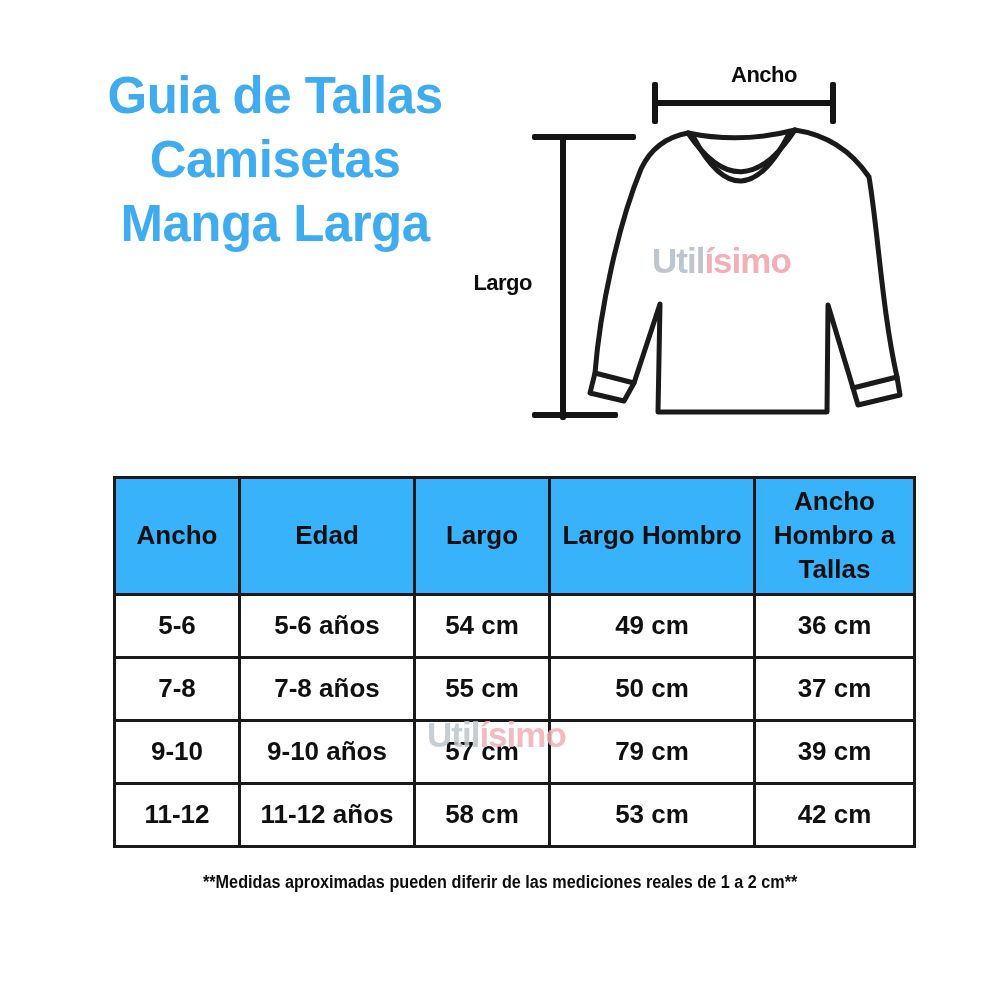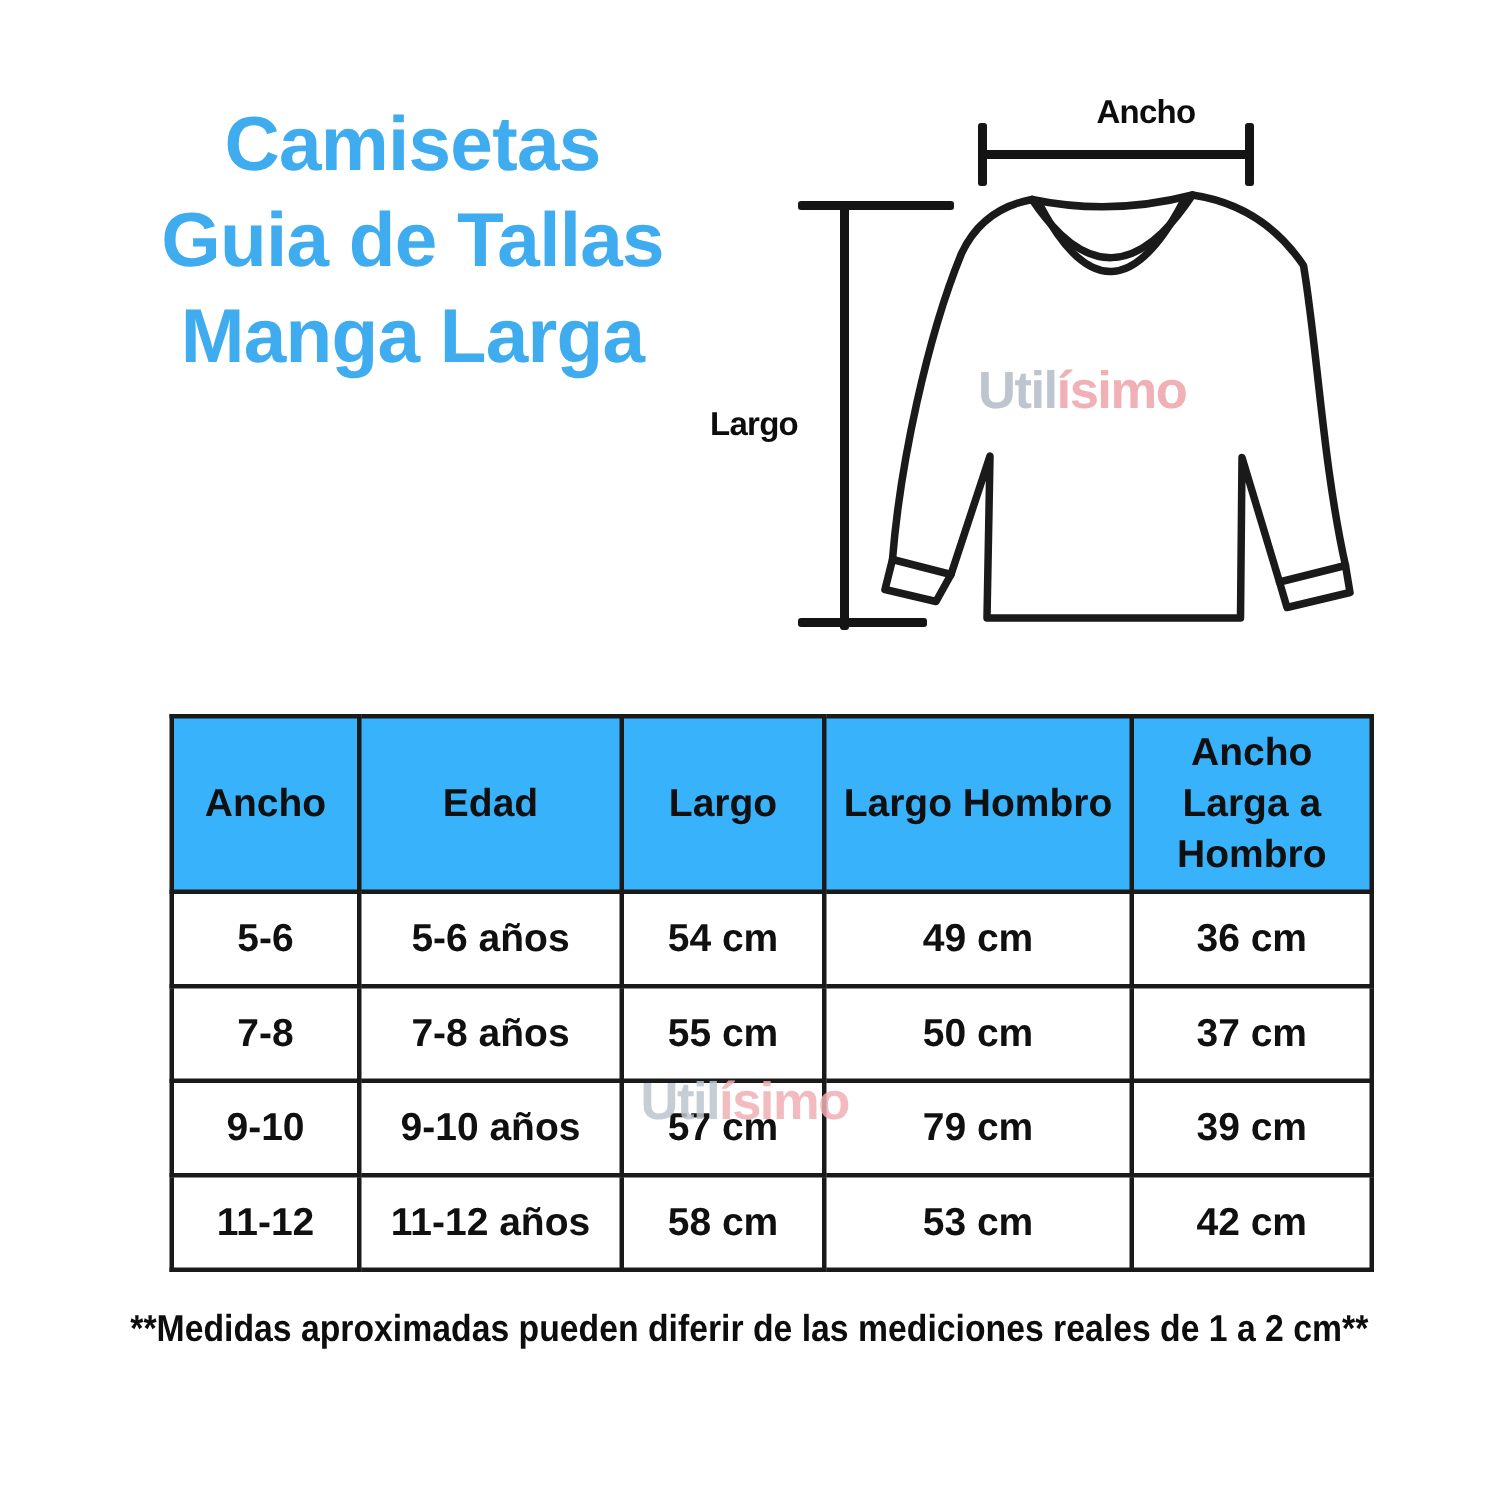--- a/index.html
+++ b/index.html
@@ -62,32 +62,32 @@
     border:3px solid #1a1a1a;
     text-align:center;vertical-align:middle;
     padding:0 4px;line-height:1.3;
   }
   .size-table th{height:114px;background:var(--accent-blue);font-size:26px;}
   .size-table td{height:60px;background:transparent;}
   .c0{width:125px;}.c1{width:175px;}.c2{width:135px;}.c3{width:205px;}.c4{width:160px;}
   
   .footnote{
     position:absolute;left:0;top:872px;width:1000px;
-    text-align:center;font-weight:bold;font-size:25px;color:#0d0d0d;
+    text-align:center;font-weight:bold;font-size:18px;color:#0d0d0d;
   }
   .footnote span{display:inline-block;transform:scaleX(.9);transform-origin:center;white-space:nowrap;}
 </style>
 </head>
 <body>
 
 <div class="canvas">
 
   <div class="title">
+    <div>Guia de Tallas</div>
     <div>Camisetas</div>
-    <div>Guia de Tallas</div>
     <div>Manga Larga</div>
   </div>
 
   <div class="dline ancho-h"></div>
   <div class="dline ancho-tick-l"></div>
   <div class="dline ancho-tick-r"></div>
   <div class="dim-label ancho-label">Ancho</div>
 
   <div class="dline largo-v"></div>
   <div class="dline largo-cap-top"></div>
@@ -129,21 +129,21 @@
         <col class="c2">
         <col class="c3">
         <col class="c4">
       </colgroup>
     <thead>
       <tr>
         <th>Ancho</th>
         <th>Edad</th>
         <th>Largo</th>
         <th>Largo Hombro</th>
-        <th>Ancho Larga a Hombro</th>
+        <th>Ancho Hombro a Tallas</th>
       </tr>
     </thead>
     <tbody>
       <tr>
         <td>5-6</td>
         <td>5-6 años</td>
         <td>54 cm</td>
         <td>49 cm</td>
         <td>36 cm</td>
       </tr>

